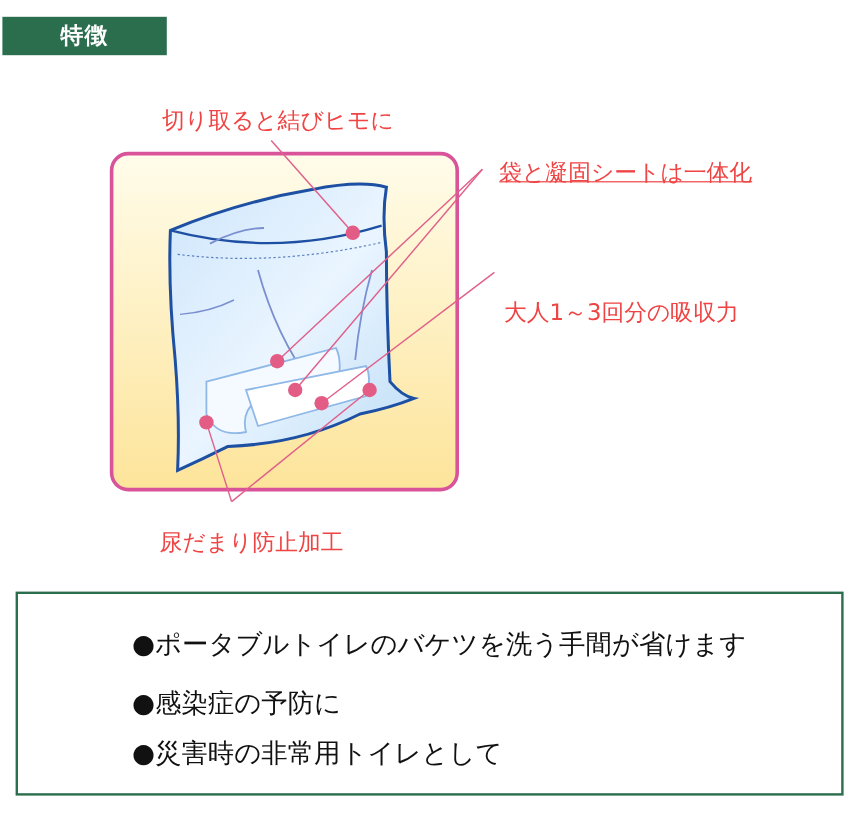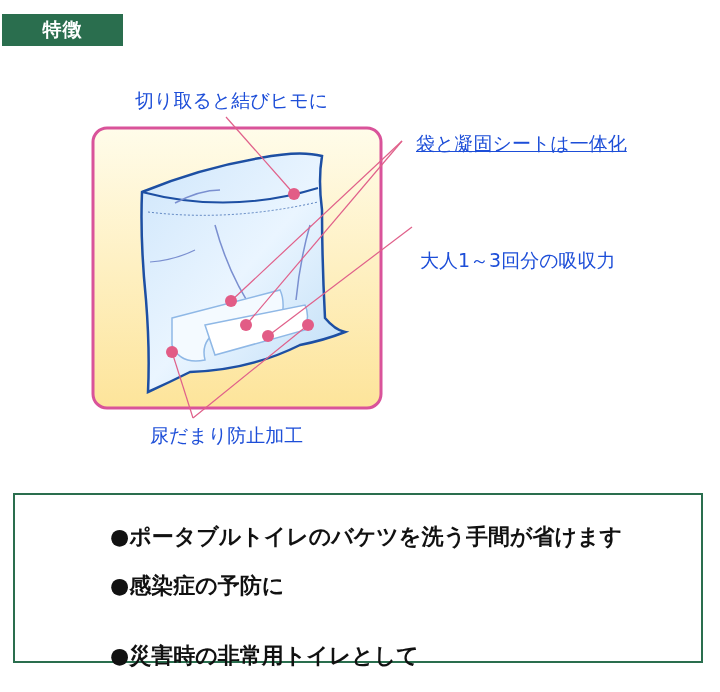--- a/index.html
+++ b/index.html
@@ -1,25 +1,25 @@
 <!DOCTYPE html>
 <html><head>
 <meta charset="utf-8">
 <style>
   html, body { margin:0; padding:0; background:#ffffff; }
   body { width:720px; height:692px; position:relative; overflow:hidden;
          font-family:"DejaVu Sans","Liberation Sans",sans-serif; color:#111; }
-  .header-bar { position:absolute; left:2px; top:14px; width:121px; height:32px;
+  .header-bar { position:absolute; left:2px; top:14px; width:137px; height:32px;
                 background:#2a6e4e; color:#fff; font-weight:bold; font-size:19px;
                 display:flex; align-items:center; justify-content:center; letter-spacing:1px; }
   .illus { position:absolute; left:0; top:0; width:720px; height:470px; }
-  .label { position:absolute; font-size:19px; color:#1d4ed8; white-space:nowrap; }
+  .label { position:absolute; font-size:19px; color:#ef4444; white-space:nowrap; }
   .features-box { position:absolute; left:13px; top:493px; width:690px; height:170px;
                   border:2px solid #2a6e4e; box-sizing:border-box; }
-  .feature { position:absolute; left:110px; font-size:22px; font-weight:bold; color:#111; white-space:nowrap; }
+  .feature { position:absolute; left:110px; font-size:22px; font-weight:normal; color:#111; white-space:nowrap; }
 </style>
 </head>
 <body>
 
 <div class="header-bar">特徴</div>
 
 <svg class="illus" viewBox="0 0 720 470">
   <defs>
     <linearGradient id="bg" x1="0" y1="0" x2="0" y2="1">
       <stop offset="0" stop-color="#fffcea"></stop>
@@ -58,18 +58,18 @@
     <circle cx="246" cy="325" r="6"></circle>
     <circle cx="268" cy="336" r="6"></circle>
     <circle cx="308" cy="325" r="6"></circle>
     <circle cx="172" cy="352" r="6"></circle>
   </g>
 </svg>
 
 <div class="label" style="left:135px; top:88px;">切り取ると結びヒモに</div>
 <div class="label" style="left:416px; top:131px;text-decoration:underline;">袋と凝固シートは一体化</div>
 <div class="label" style="left:420px; top:208px;margin-top:40px;">大人1～3回分の吸収力</div>
-<div class="label" style="left:133px; top:423px;margin-left:17px;">尿だまり防止加工</div>
+<div class="label" style="left:133px; top:439px;">尿だまり防止加工</div>
 
 <div class="features-box"></div>
 <div class="feature" style="top:522px;">●ポータブルトイレのバケツを洗う手間が省けます</div>
 <div class="feature" style="top:571px;">●感染症の予防に</div>
-<div class="feature" style="top:641px;">●災害時の非常用トイレとして</div>
+<div class="feature" style="top:613px;">●災害時の非常用トイレとして</div>
 
 </body></html>

